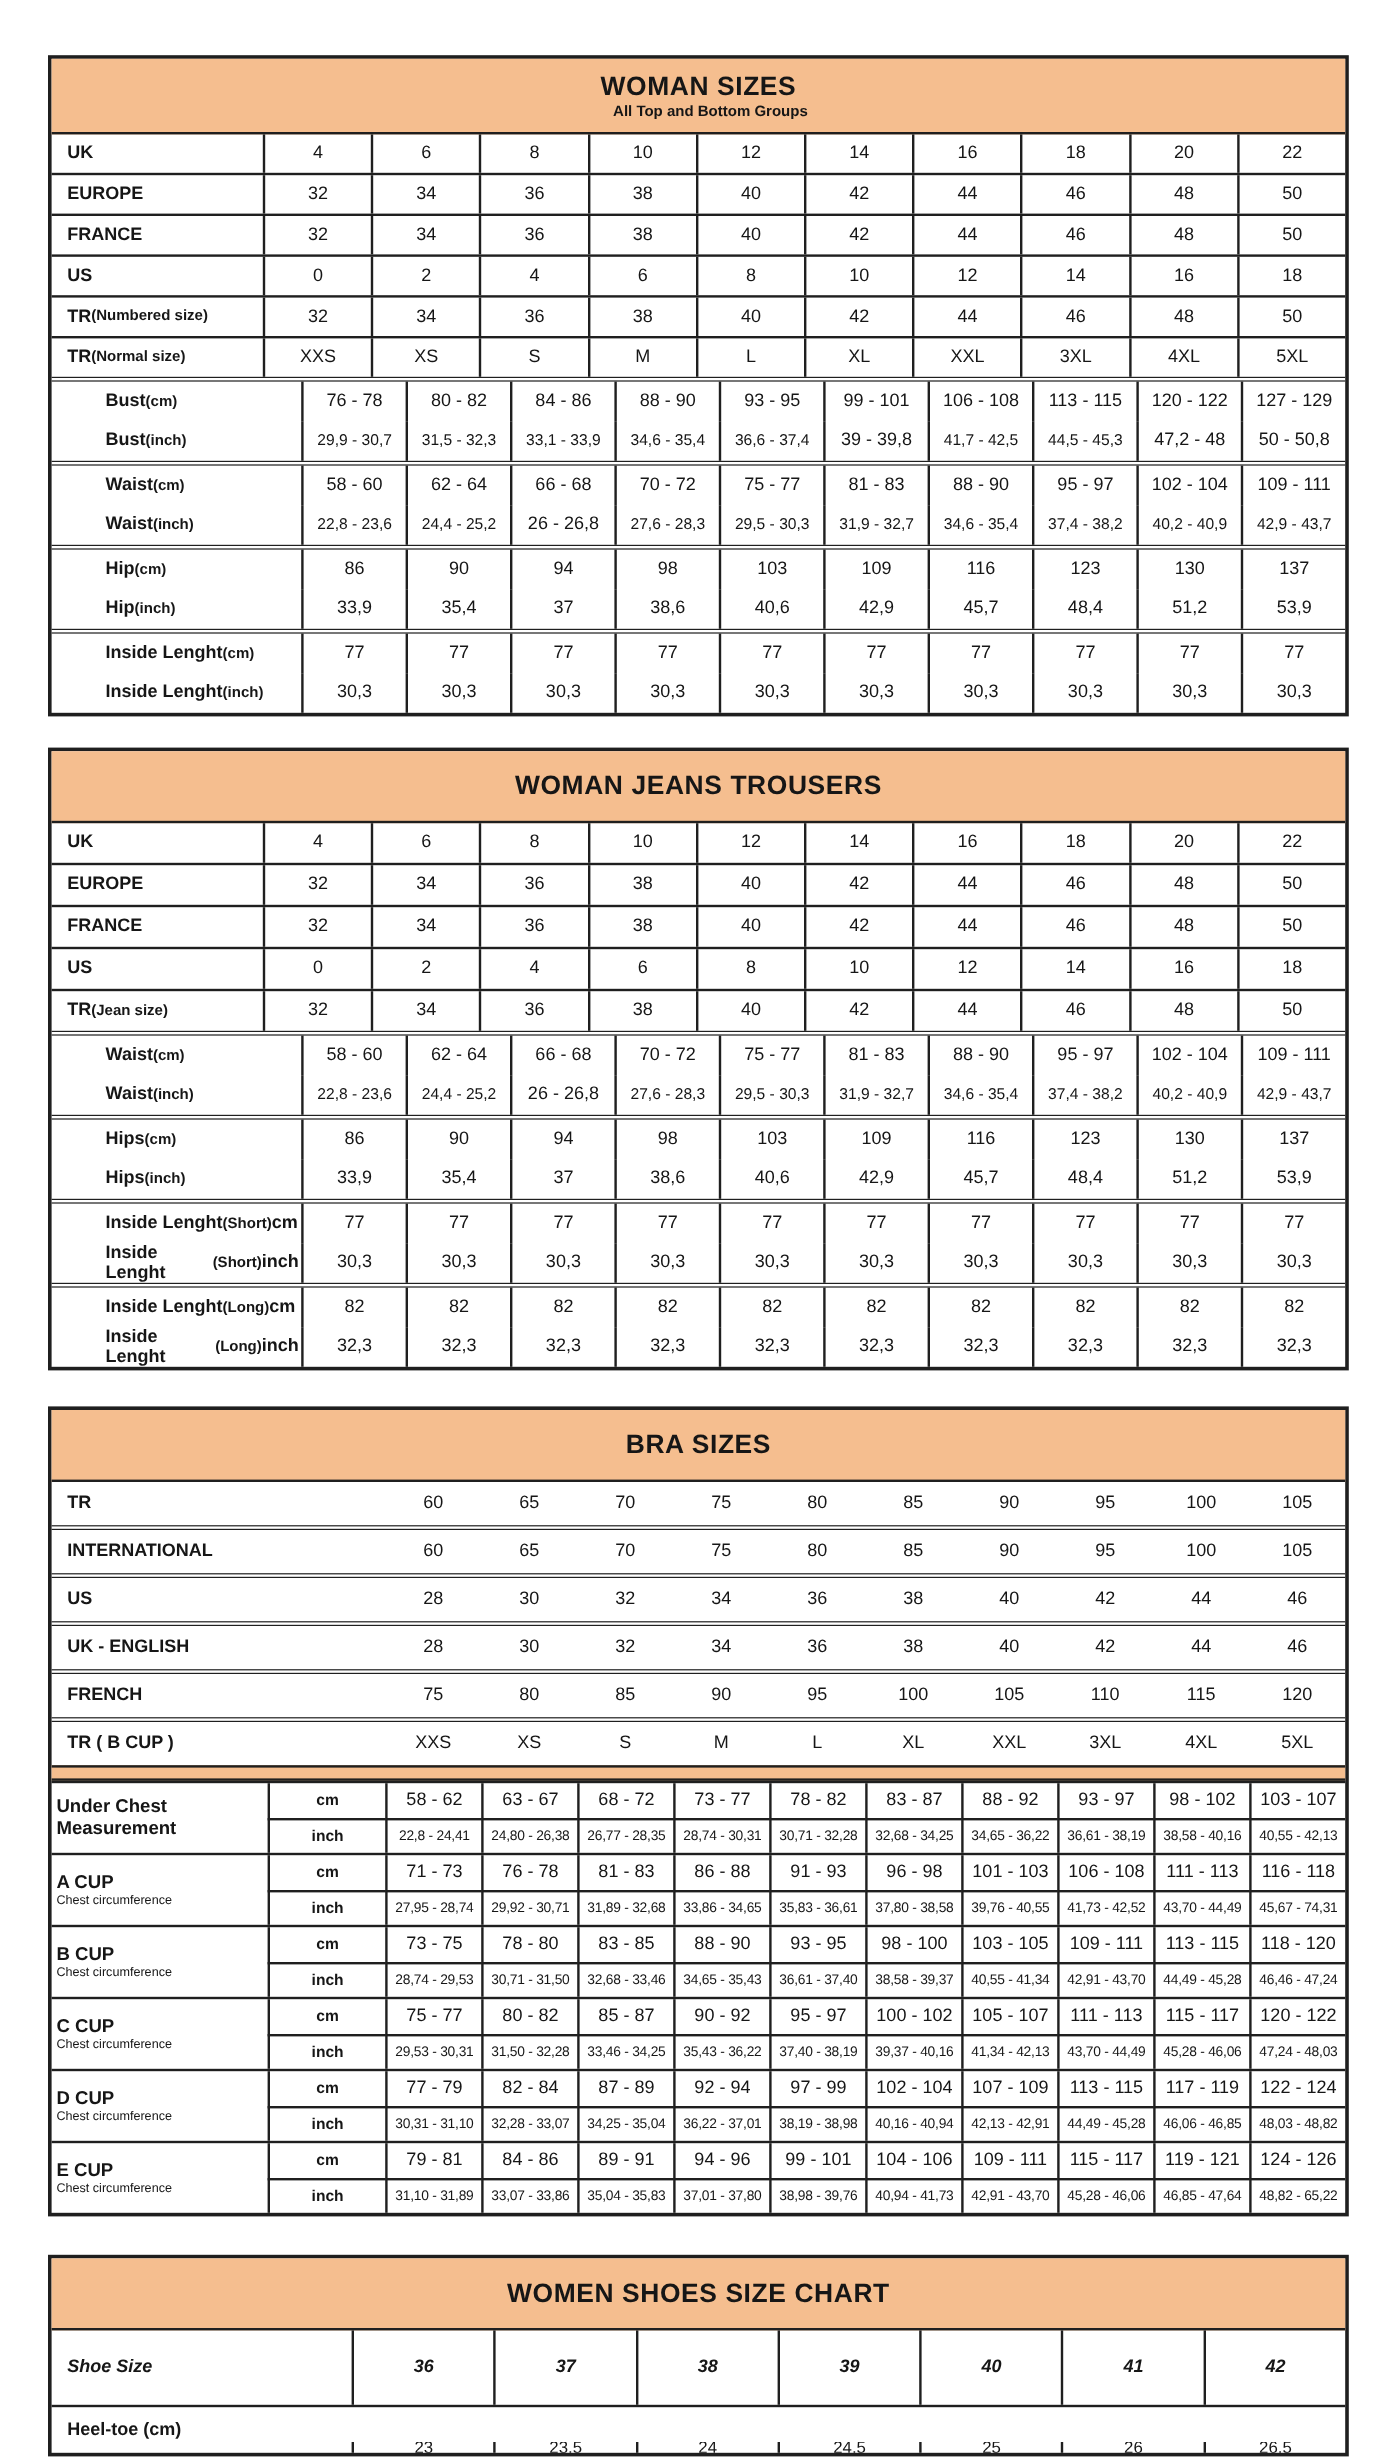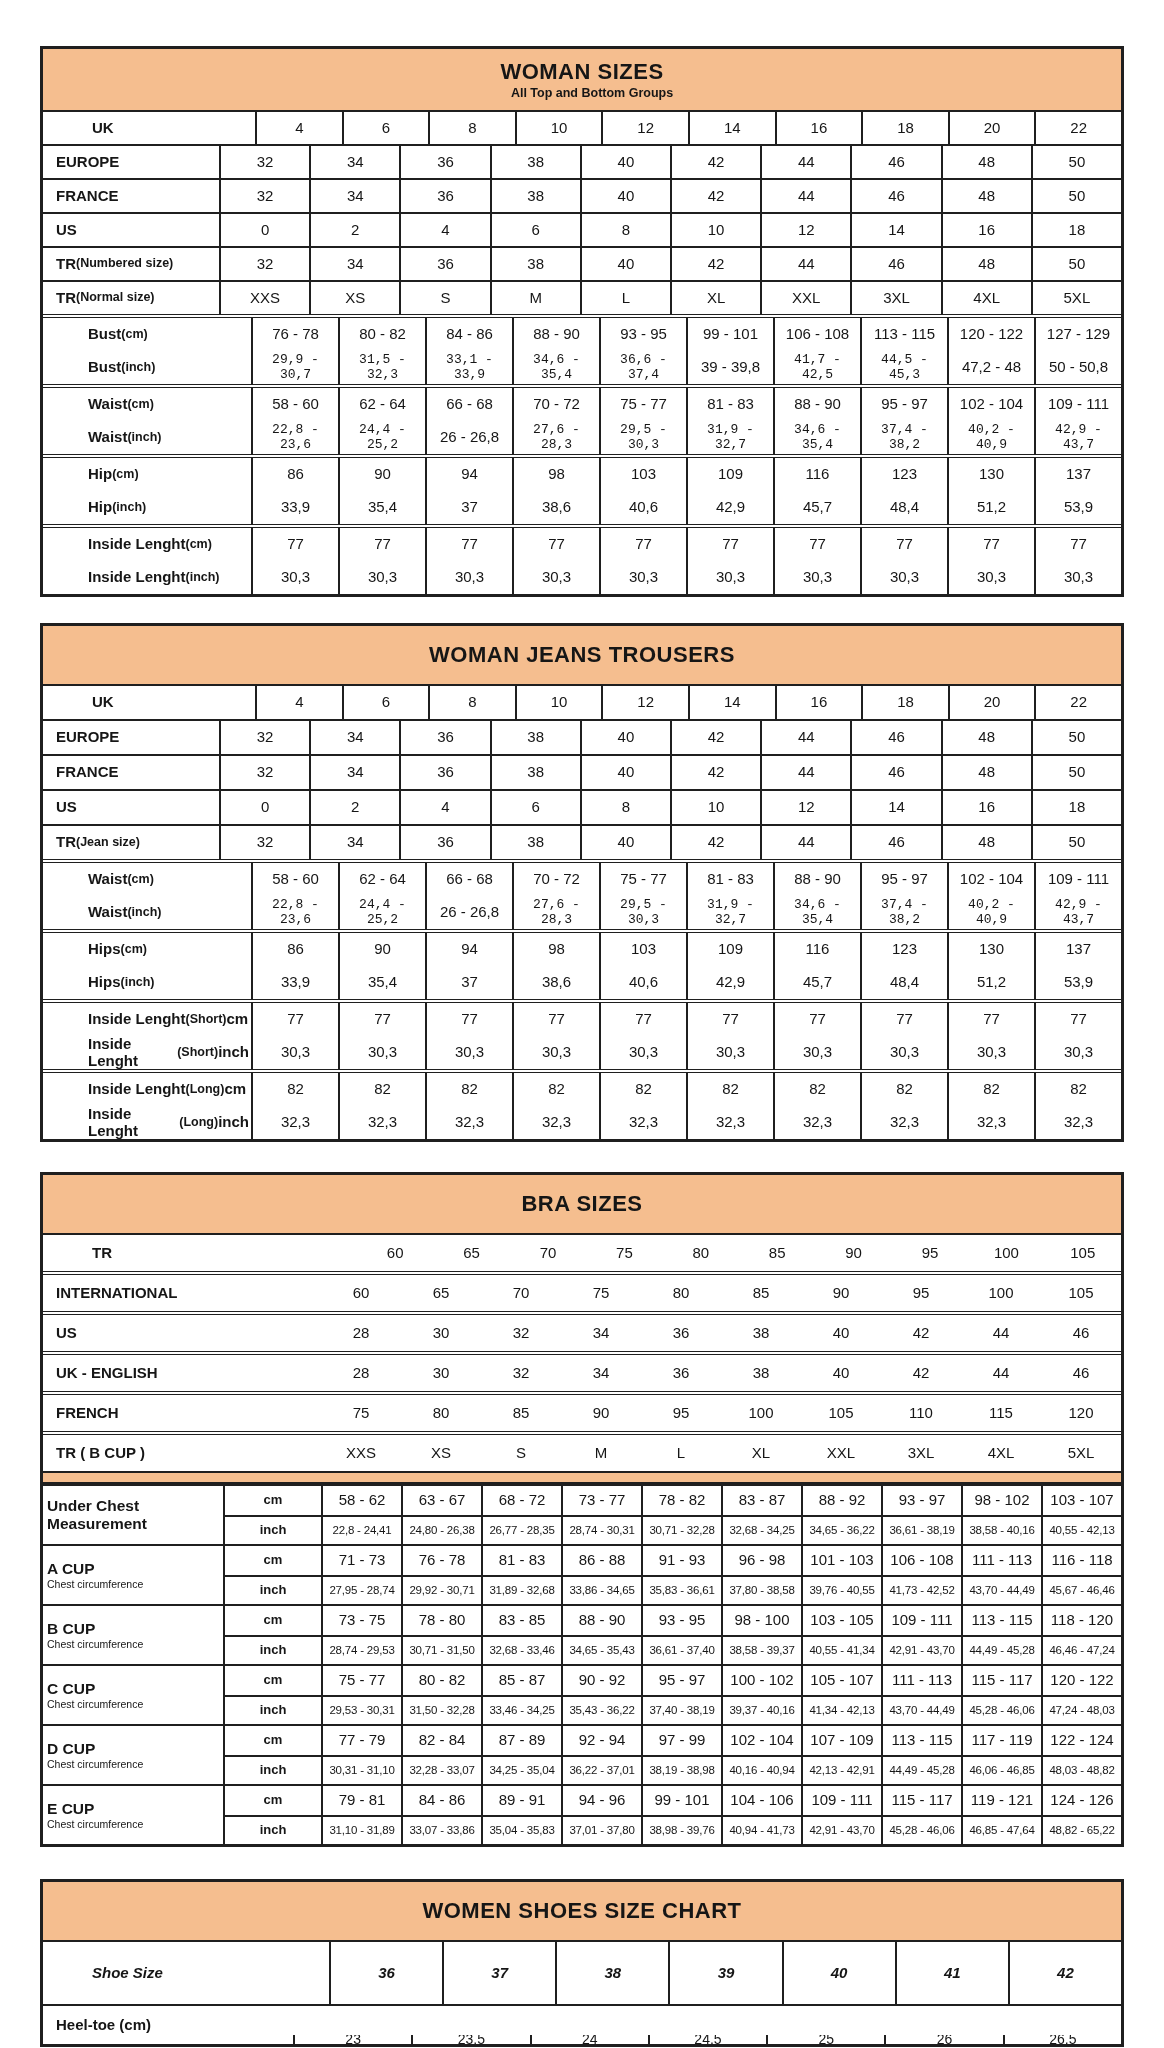--- a/index.html
+++ b/index.html
@@ -34,21 +34,21 @@
   .tbl-header.tall{padding:10px 0 9px 0;}
   .tbl-header.single{padding:16px 0;}
   .tbl-title{
     font-size:22px;font-weight:bold;letter-spacing:.5px;line-height:26px;
   }
   .tbl-subtitle{
     font-size:12.5px;font-weight:bold;line-height:16px;padding-left:20px;
   }
   
   .section{border-top:2px solid var(--line);}
-  .section:first-child{border-top:none;padding-left:36px;}
+  .section:first-child{border-top:none;}
   .section.grp{border-top:4px double var(--line);padding-left:32px;}
   .rows.dbl-sep .section{border-top:4px double var(--line);}
   .rows.dbl-sep .section:first-child{border-top:none;}
   .row{display:grid;align-items:stretch;}
   .cols-10{grid-template-columns:176px repeat(10,1fr);}
   .bra-cols{grid-template-columns:278px repeat(10,1fr);}
   .shoe-cols{grid-template-columns:250px repeat(7,1fr);}
   #t1 .row{height:32px;}
   #t1 .section.grp .row{height:33px;}
   #t2 .row{height:33px;}
@@ -60,21 +60,21 @@
     font-size:15px;line-height:1.1;text-align:center;
     overflow:hidden;padding:0 2px;
   }
   .cell+.cell{border-left:2px solid var(--line);}
   .no-vert .cell+.cell{border-left:none;}
   .label-cell{
     justify-content:flex-start;text-align:left;
     font-weight:bold;padding-left:13px;font-size:15px;
   }
   .paren{font-size:12.5px;font-weight:bold;white-space:pre;}
-  .value-cell.sm{font-size:13px;font-family:Liberation Mono, monospace;}
+  .value-cell.sm{font-size:13px;}
   .value-cell.xs{font-size:11.5px;letter-spacing:-0.2px;}
   
   .bra-divider{
     height:13px;background:var(--accent);
     border-top:2px solid var(--line);
     border-bottom:2px solid var(--line);
   }
   
   .cup-section{
     display:grid;
@@ -728,21 +728,21 @@
           <div class="cell unit-cell row2-start">inch</div>
           <div class="cell value-cell xs row2-start">27,95 - 28,74</div>
           <div class="cell value-cell xs row2-start">29,92 - 30,71</div>
           <div class="cell value-cell xs row2-start">31,89 - 32,68</div>
           <div class="cell value-cell xs row2-start">33,86 - 34,65</div>
           <div class="cell value-cell xs row2-start">35,83 - 36,61</div>
           <div class="cell value-cell xs row2-start">37,80 - 38,58</div>
           <div class="cell value-cell xs row2-start">39,76 - 40,55</div>
           <div class="cell value-cell xs row2-start">41,73 - 42,52</div>
           <div class="cell value-cell xs row2-start">43,70 - 44,49</div>
-          <div class="cell value-cell xs row2-start">45,67 - 46,46</div>
+          <div class="cell value-cell xs row2-start">45,67 - 74,31</div>
         </div>
         <div class="cup-section">
           <div class="cell cup-label">
             <div class="main">B CUP</div>
             <div class="sub">Chest circumference</div>
           </div>
           <div class="cell unit-cell">cm</div>
           <div class="cell value-cell">73 - 75</div>
           <div class="cell value-cell">78 - 80</div>
           <div class="cell value-cell">83 - 85</div>

